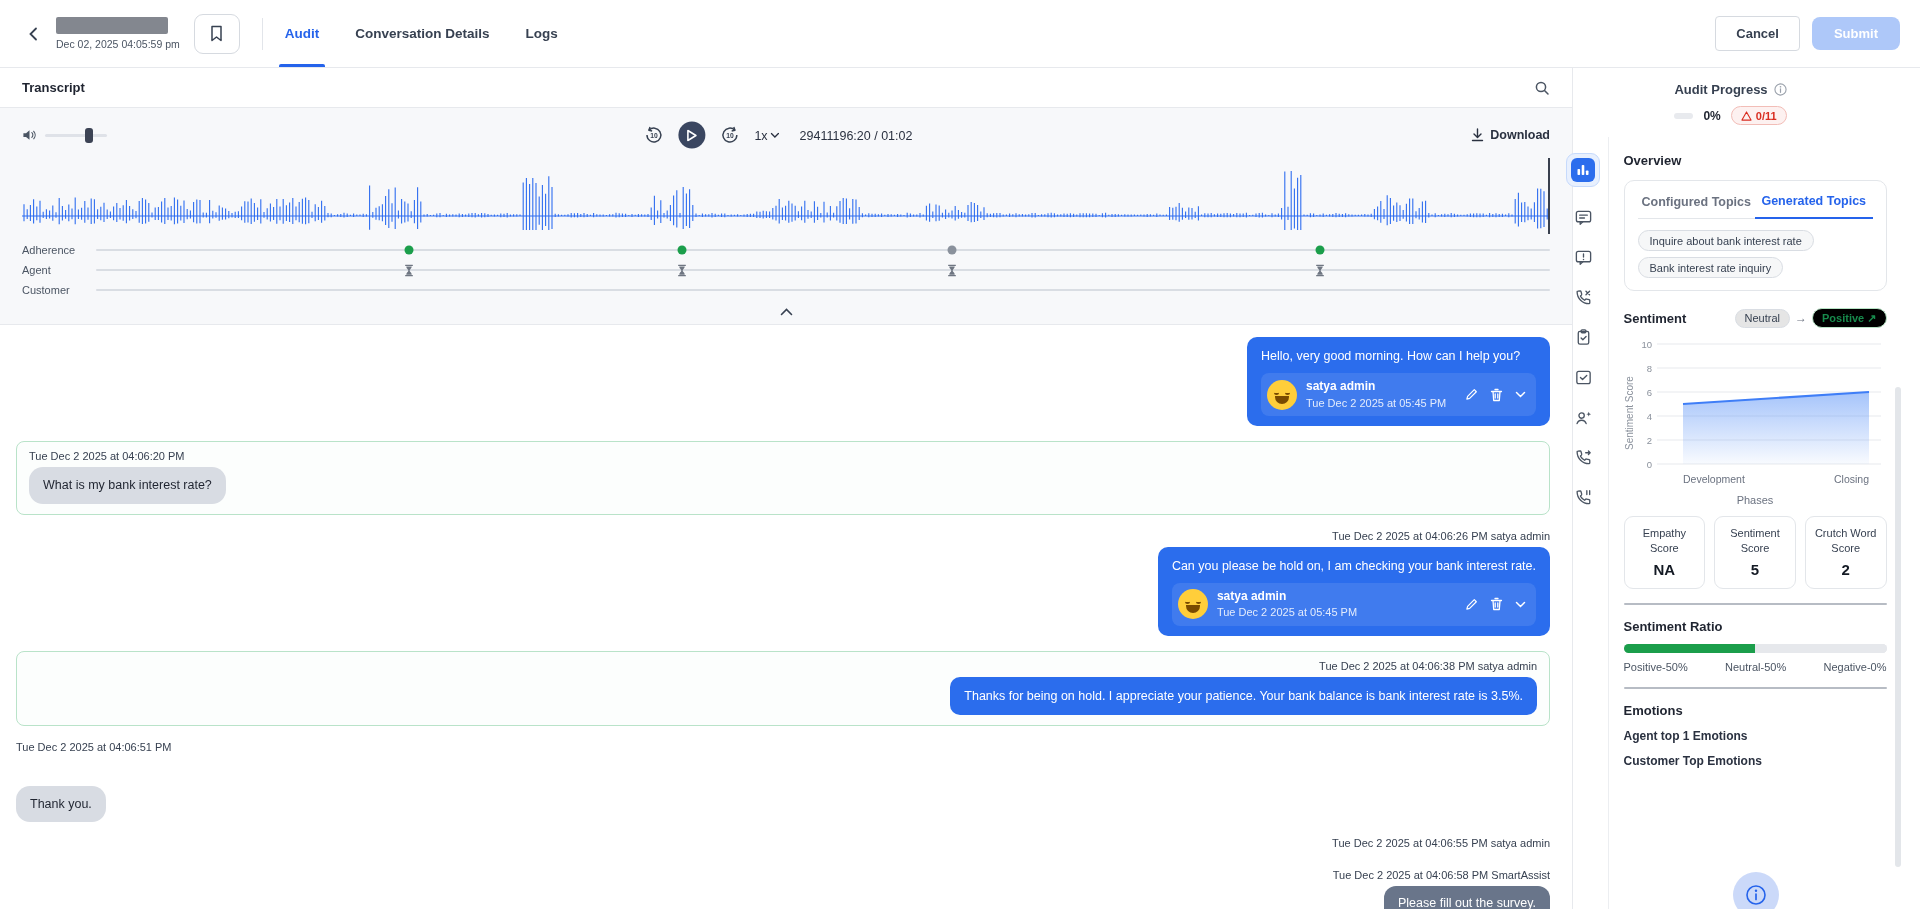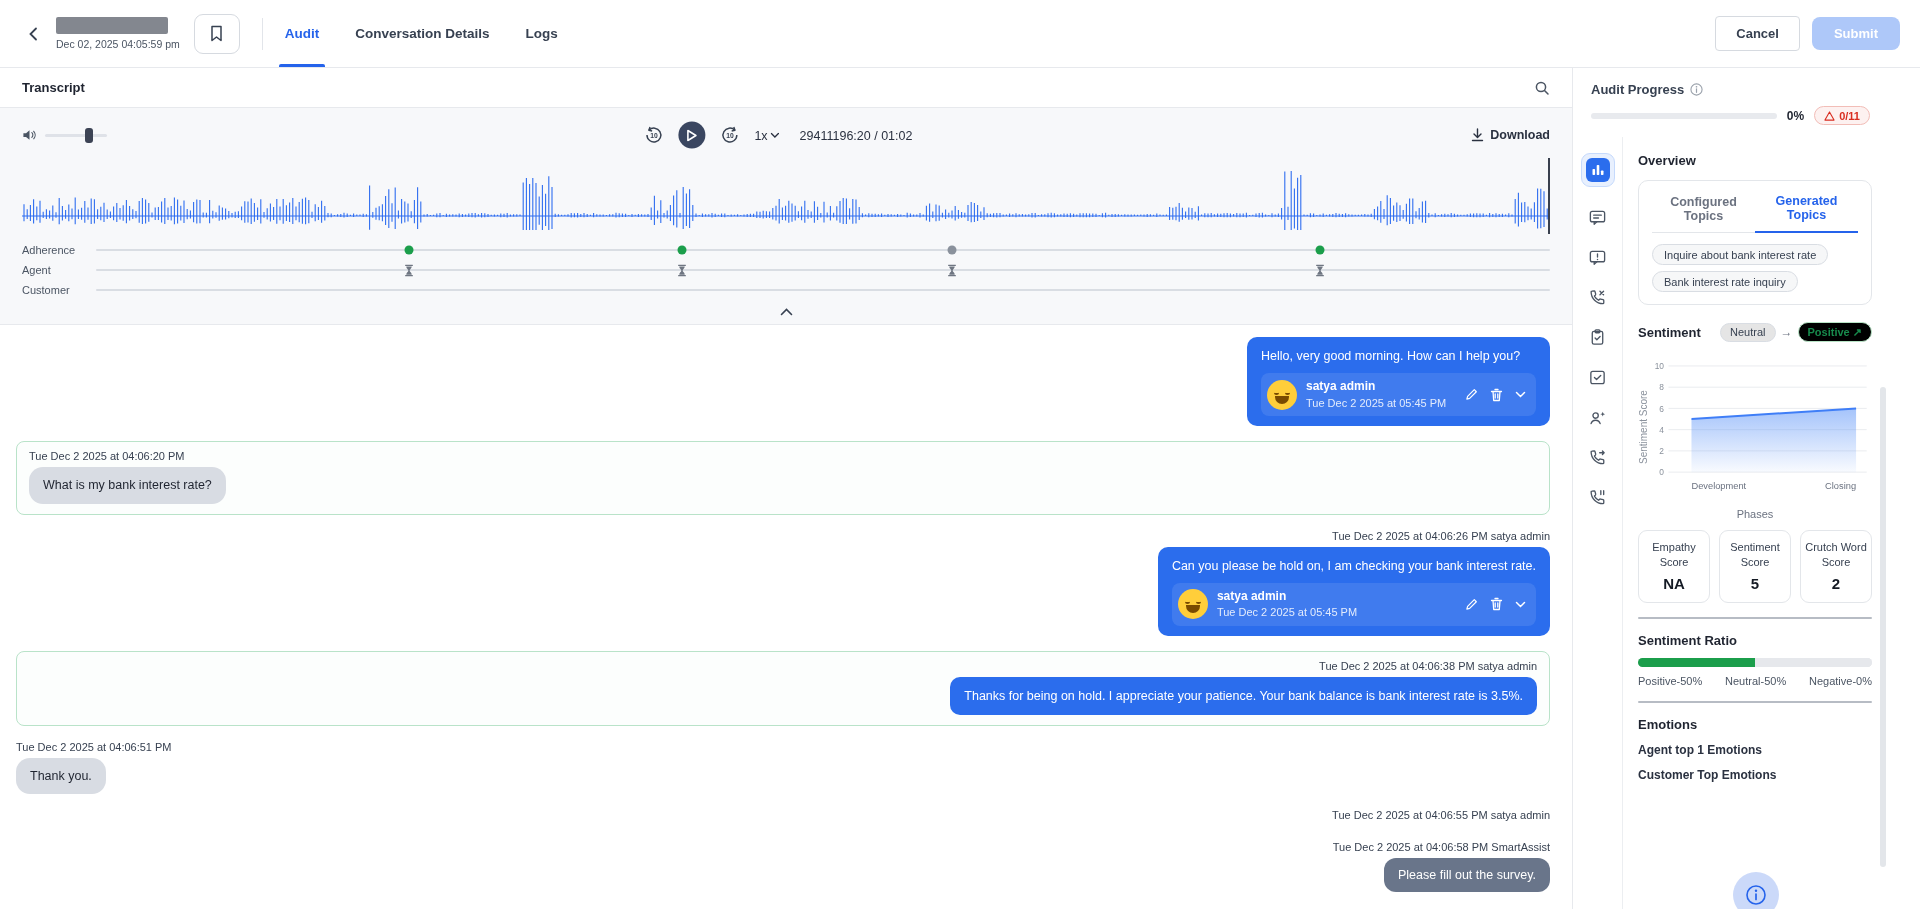--- a/index.html
+++ b/index.html
@@ -18,21 +18,21 @@
   .tab { font-size:13.5px; font-weight:700; color:#374151; background:none; border:none; cursor:pointer; height:100%; position:relative; }
   .tab.active { color:#2563eb; }
   .tab.active::after { content:""; position:absolute; left:-6px; right:-6px; bottom:0; height:3px; background:#2563eb; border-radius:2px 2px 0 0; }
   .topbar-spacer { flex:1; }
   .btn-cancel { padding:9px 20px; border:1px solid #d6dae0; border-radius:4px; background:#fff; font-size:13px; font-weight:600; color:#374151; cursor:pointer; margin-right:12px; }
   .btn-submit { padding:9px 22px; border:none; border-radius:8px; background:#aec8f9; font-size:13px; font-weight:600; color:#fff; cursor:pointer; }
 
   
   .body-wrap { display:flex; height:841px; }
   .main { width:1572px; display:flex; flex-direction:column; }
-  .sidebar { width:316px; border-left:1px solid #e7e9ed; display:flex; flex-direction:column; position:relative; }
+  .sidebar { width:316px; border-left:1px solid #e7e9ed; display:flex; flex-direction:column; position:relative;align-items:center; }
 
   
   .transcript-header { height:40px; display:flex; align-items:center; justify-content:space-between; padding:0 22px; border-bottom:1px solid #e7e9ed; }
   .transcript-title { font-size:13px; font-weight:700; color:#1f2430; }
   .search-btn { background:none; border:none; cursor:pointer; color:#4b5563; display:flex; }
 
   
   .player { background:#f7f8fa; border-bottom:1px solid #e7e9ed; position:relative; padding:10px 0 6px; }
   .player-row { height:34px; position:relative; display:flex; padding:0 22px; }
   .vol-group { display:flex; align-items:center; gap:8px; color:#4b5563; }
@@ -403,21 +403,21 @@
           </div>
           <div class="msg-block right">
             <div class="highlight-box" style="display: flex; flex-direction: column; align-items: flex-end;">
               <div class="msg-ts">Tue Dec 2 2025 at 04:06:38 PM satya admin</div>
               <div class="bubble agent">
                 <div>Thanks for being on hold. I appreciate your patience. Your bank balance is bank interest rate is 3.5%.</div>
               </div>
             </div>
           </div>
           <div class="msg-block left">
-            <div style="display: flex; flex-direction: column; align-items: flex-start;">
+            <div style="display: flex; flex-direction: column; align-items: flex-start; gap: 28px;">
               <div class="msg-ts">Tue Dec 2 2025 at 04:06:51 PM</div>
               <div class="bubble customer">
                 <div>Thank you.</div>
               </div>
             </div>
           </div>
           <div class="msg-block right">
             <div style="display: flex; flex-direction: column; align-items: flex-end;">
               <div class="msg-ts">Tue Dec 2 2025 at 04:06:55 PM satya admin</div>
             </div>

